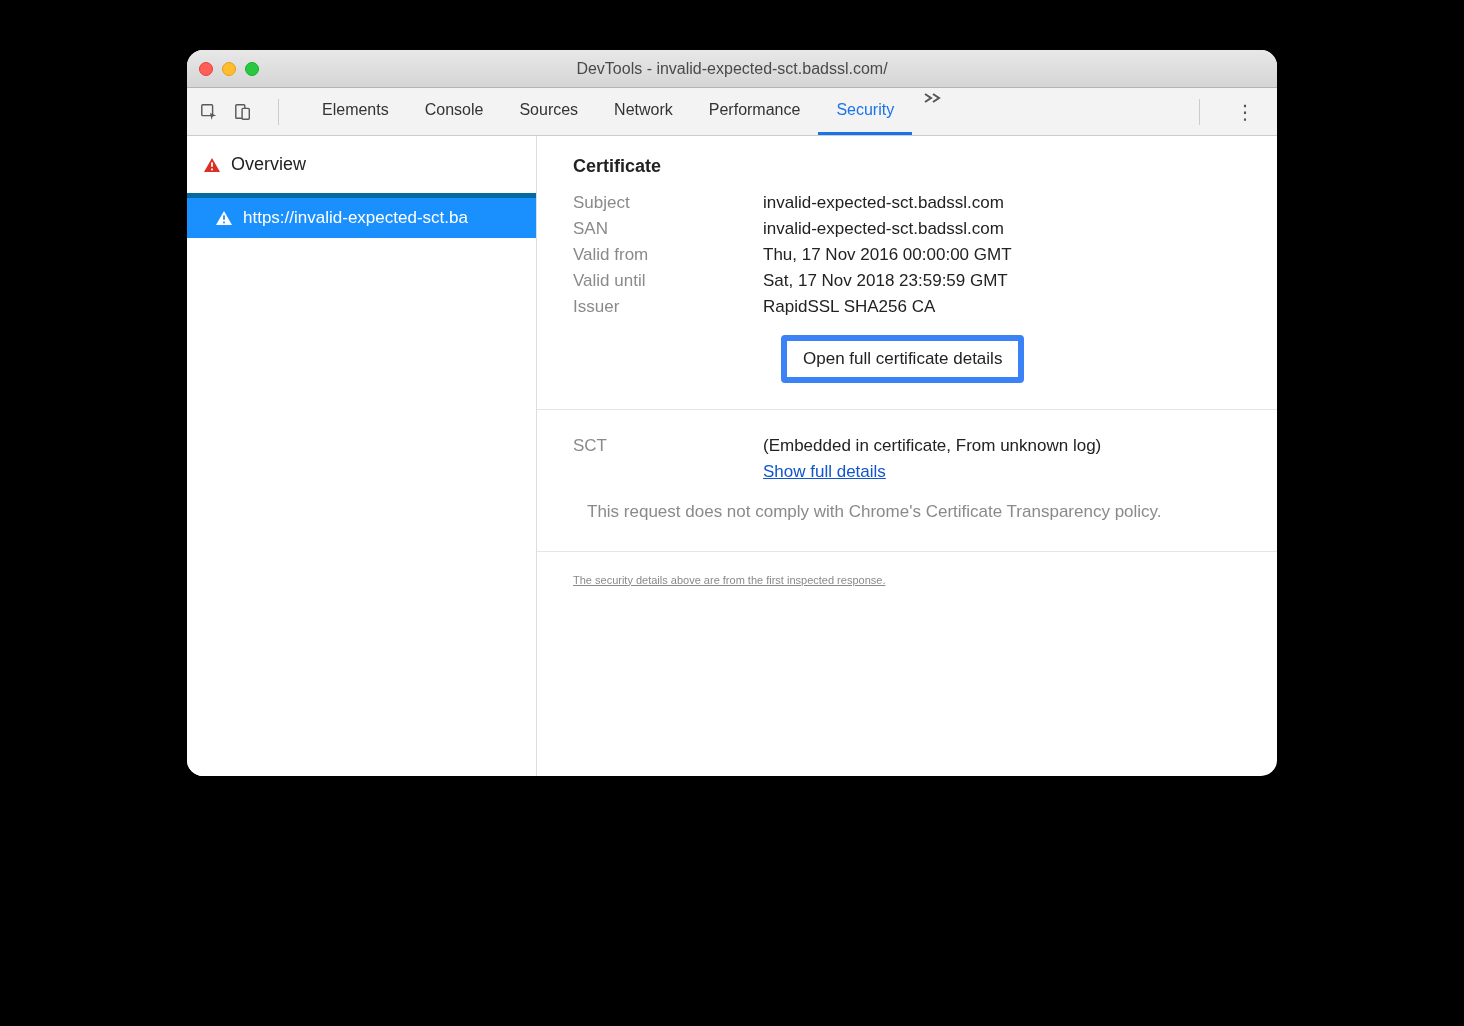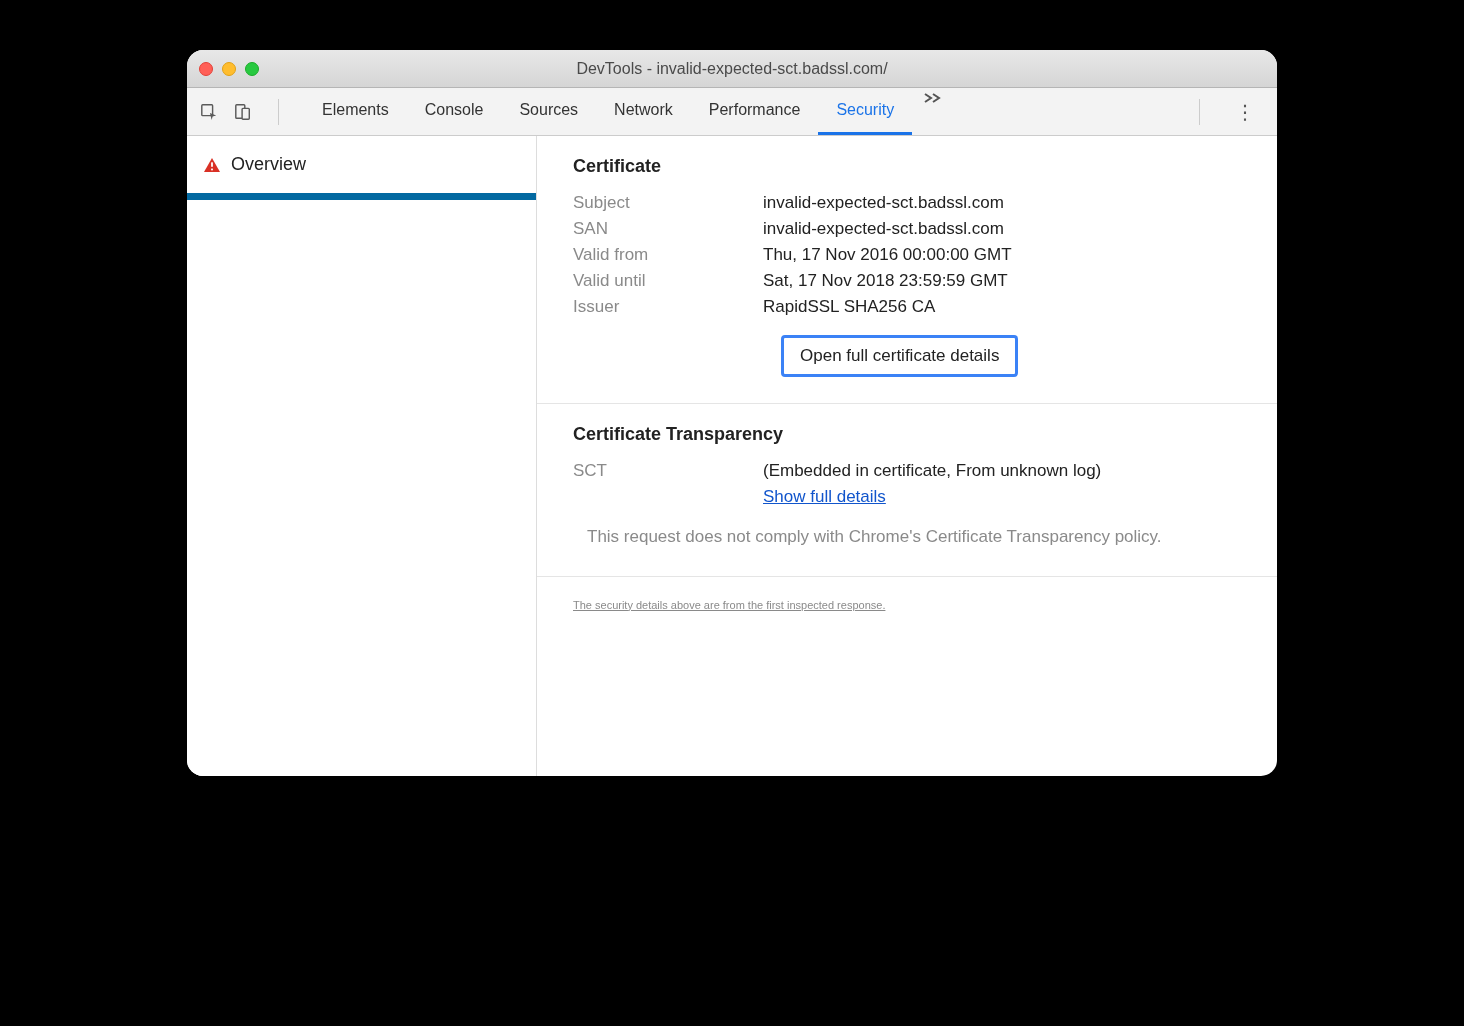--- a/index.html
+++ b/index.html
@@ -56,38 +56,38 @@
   border-bottom: 3px solid transparent;
 }
 .tab.active { color: #1a73e8; border-bottom-color: #1a73e8; }
 .chevmore { font-size: 18px; color:#555; padding: 0 10px; cursor:pointer; }
 .kebab { margin-left:auto; padding: 0 10px; color:#555; font-size: 20px; cursor:pointer; }
 .body { display: flex; min-height: 640px; }
 .sidebar { width: 350px; border-right: 1px solid #ddd; background:#fff; }
 .overview-item {
   display:flex; align-items:center; gap:10px;
   padding: 18px 16px; font-size: 18px; color:#222;
-  border-bottom: 7px solid #0369a1; cursor:pointer;
+  border-bottom: 5px solid #0369a1; cursor:pointer;
 }
 .origin-header { padding: 20px 16px 12px; font-size:17px; color:#333; }
 .origin-item {
   display:flex; align-items:center; gap:10px;
   background:#1a90ff; color:#fff; padding: 10px 16px 10px 28px;
   font-size:17px; cursor:pointer; white-space:nowrap; overflow:hidden;
 }
 .warn-tri { width: 18px; height: 16px; }
 .main { flex:1; padding: 0; }
 .section { padding: 20px 36px 26px; border-bottom: 1px solid #e5e5e5; }
 .section h3 { font-size: 18px; font-weight: 600; margin-bottom: 16px; color:#222; }
 .row { display:flex; margin: 6px 0; font-size: 17px; }
 .row .label { width: 190px; text-align:left; color:#8a8a8a; padding-right: 18px; }
 .row .value { color:#222; }
 .btn {
   margin-top: 12px; margin-left: 208px;
-  border: 3px solid #3b82f6; background:#fff; border-radius: 4px;
+  border: 6px solid #3b82f6; background:#fff; border-radius: 4px;
   padding: 8px 16px; font-size: 17px; color:#222; cursor:pointer;
 }
 .link { color:#1155cc; text-decoration: underline; cursor:pointer; }
 .note { font-size: 17px; color:#8a8a8a; margin-top: 18px; line-height:1.45;margin-left:14px; }
 .footer-note { padding: 22px 36px; font-size:11px; color:#8a8a8a;text-decoration:underline; }
 </style>
 </head>
 <body>
 
 <div class="window">
@@ -137,20 +137,28 @@
   <div class="body">
     <div class="sidebar">
       <div class="overview-item">
         <svg class="warn-tri" viewBox="0 0 20 18">
           <path d="M10 1 L19 17 L1 17 Z" fill="#d93025"></path>
           <rect x="9" y="6" width="2" height="5" fill="#fff"></rect>
           <rect x="9" y="13" width="2" height="2" fill="#fff"></rect>
         </svg>
         <span>Overview</span>
       </div>
+      <div class="origin-item">
+        <svg class="warn-tri" viewBox="0 0 20 18">
+          <path d="M10 1 L19 17 L1 17 Z" fill="#fff"></path>
+          <rect x="9" y="6" width="2" height="5" fill="#1a90ff"></rect>
+          <rect x="9" y="13" width="2" height="2" fill="#1a90ff"></rect>
+        </svg>
+        <span>https://invalid-expected-sct.ba</span>
+      </div>
     </div>
 
     <div class="main">
       <div class="section">
         <h3>Certificate</h3>
         <div class="row">
           <div class="label">Subject</div>
           <div class="value">invalid-expected-sct.badssl.com</div>
         </div>
         <div class="row">
@@ -166,21 +174,20 @@
           <div class="value">Sat, 17 Nov 2018 23:59:59 GMT</div>
         </div>
         <div class="row">
           <div class="label">Issuer</div>
           <div class="value">RapidSSL SHA256 CA</div>
         </div>
         <button class="btn">Open full certificate details</button>
       </div>
 
       <div class="section">
-        <h3>Certificate Transparency</h3>
         <div class="row">
           <div class="label">SCT</div>
           <div class="value">(Embedded in certificate, From unknown log)</div>
         </div>
         <div class="row">
           <div class="label"></div>
           <div class="value"><span class="link">Show full details</span></div>
         </div>
         <div class="note">This request does not comply with Chrome's Certificate Transparency policy.</div>
       </div>

